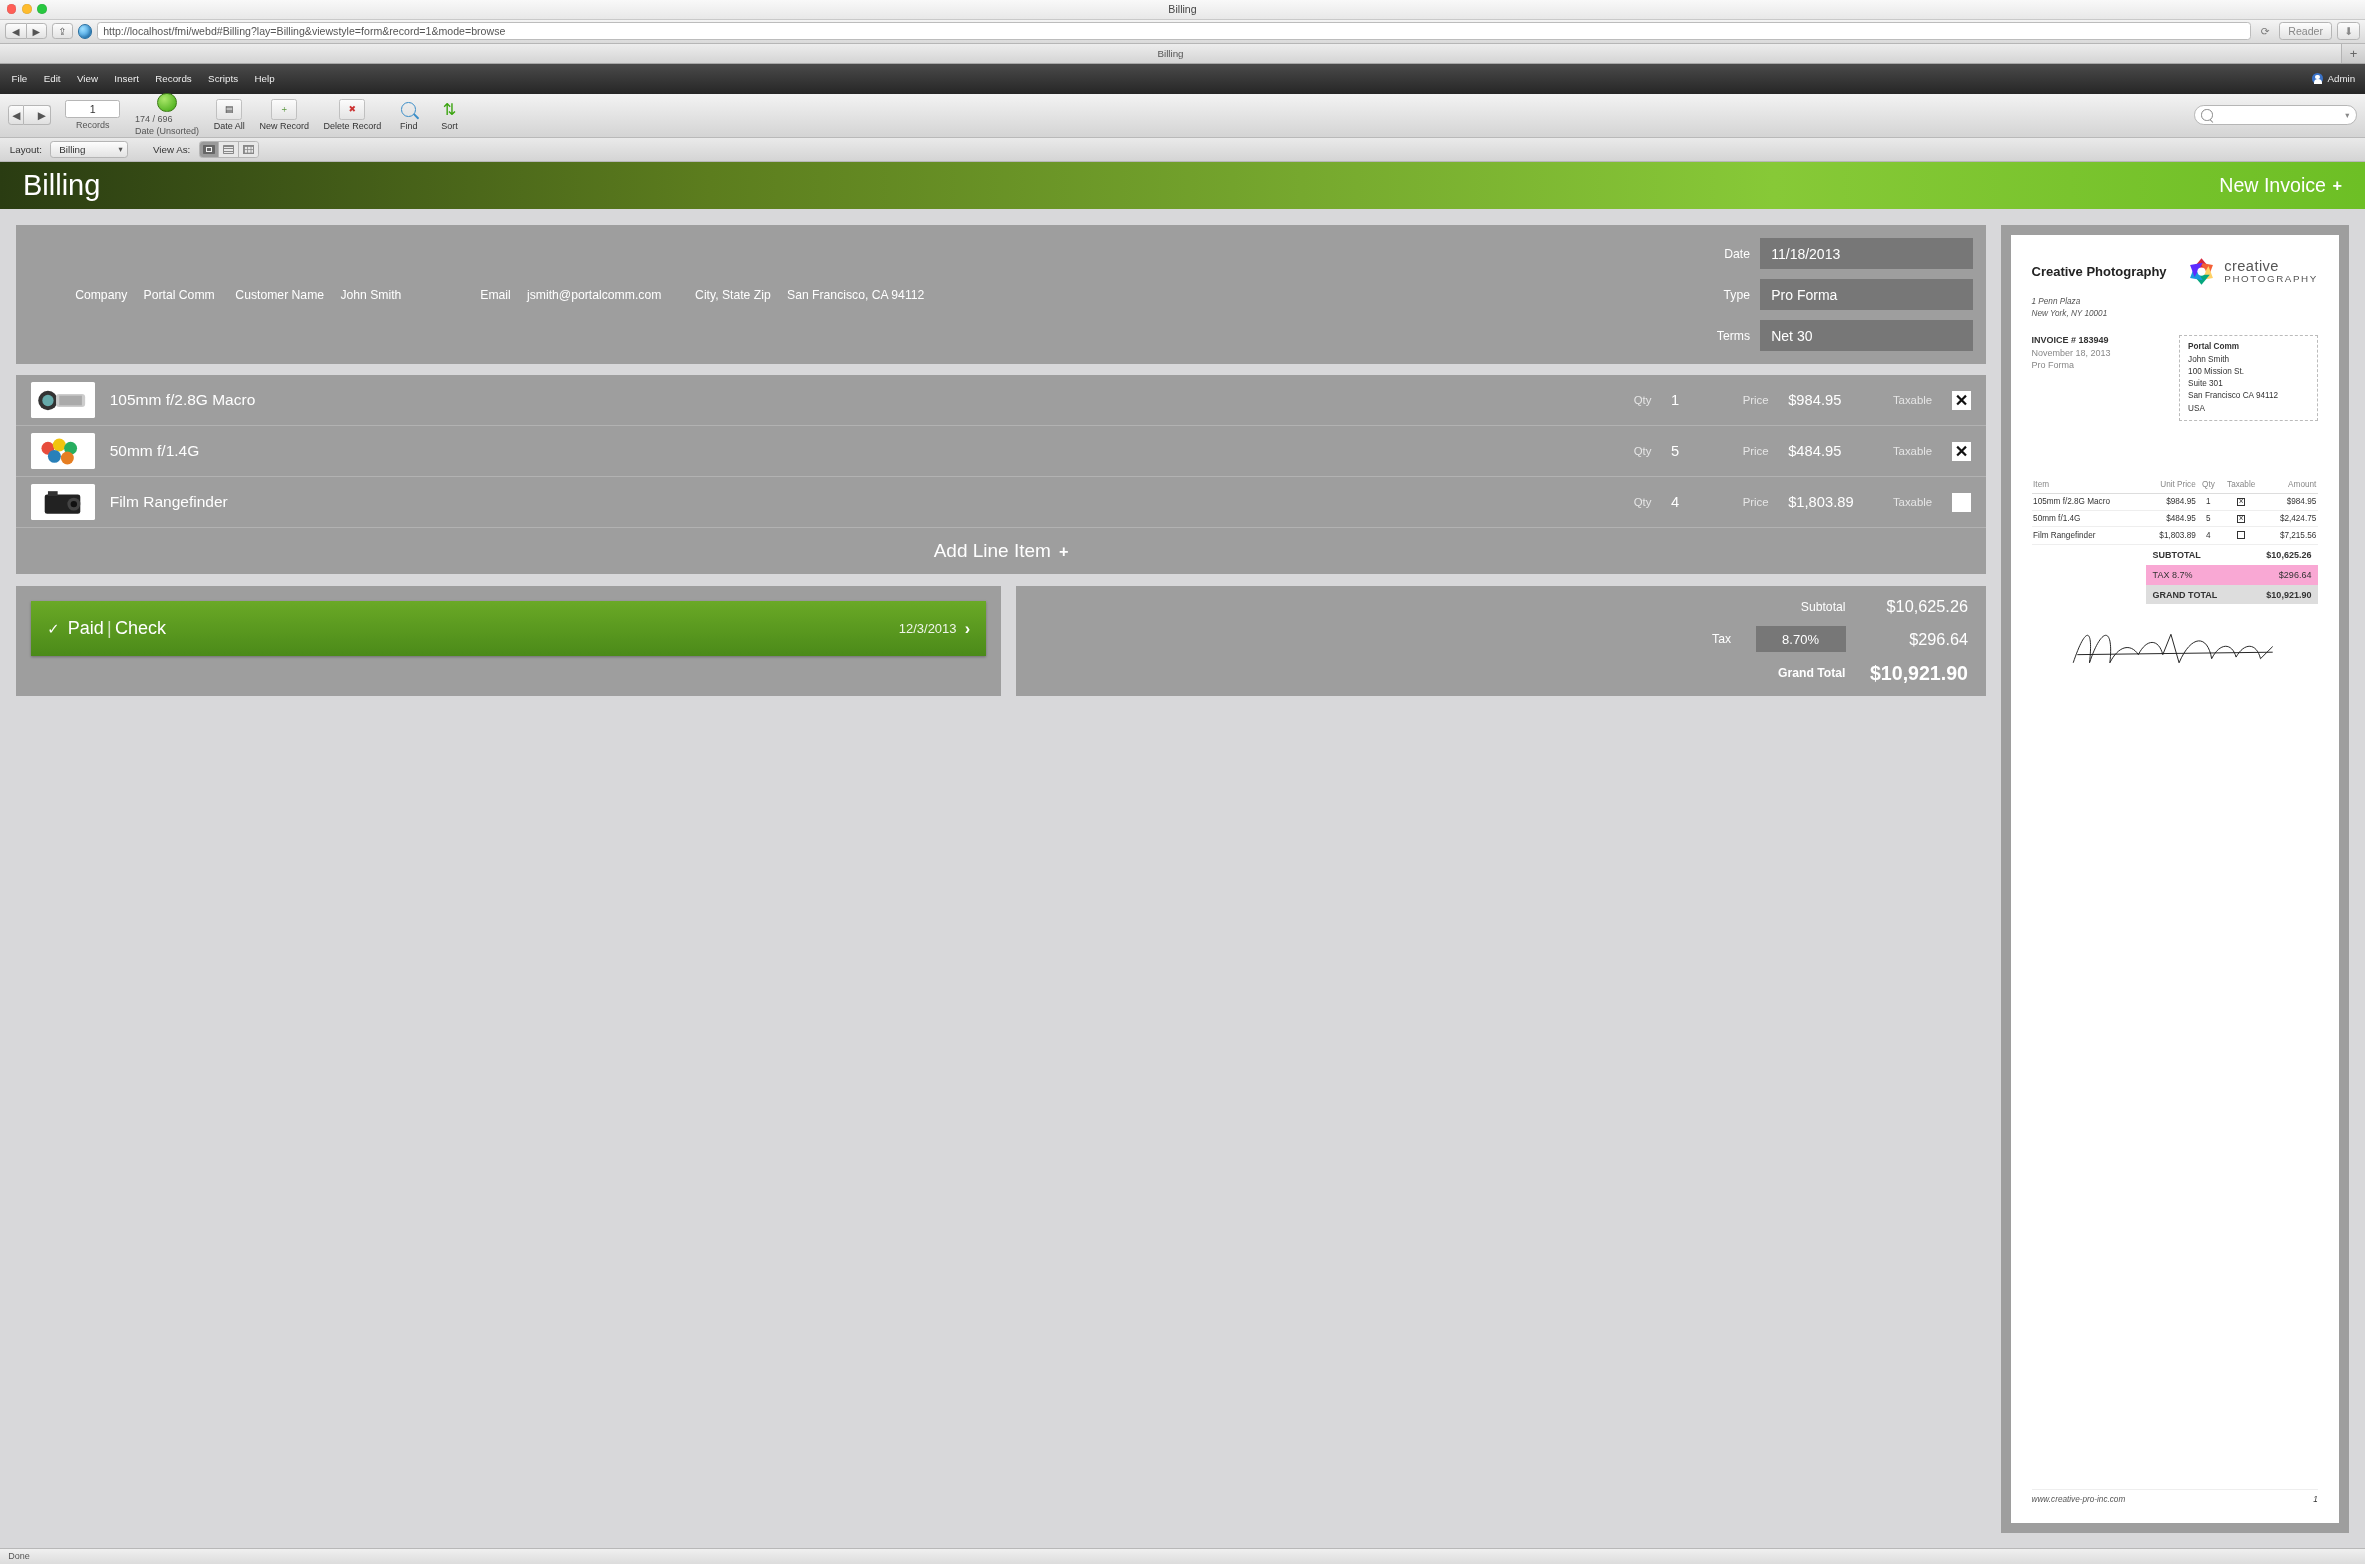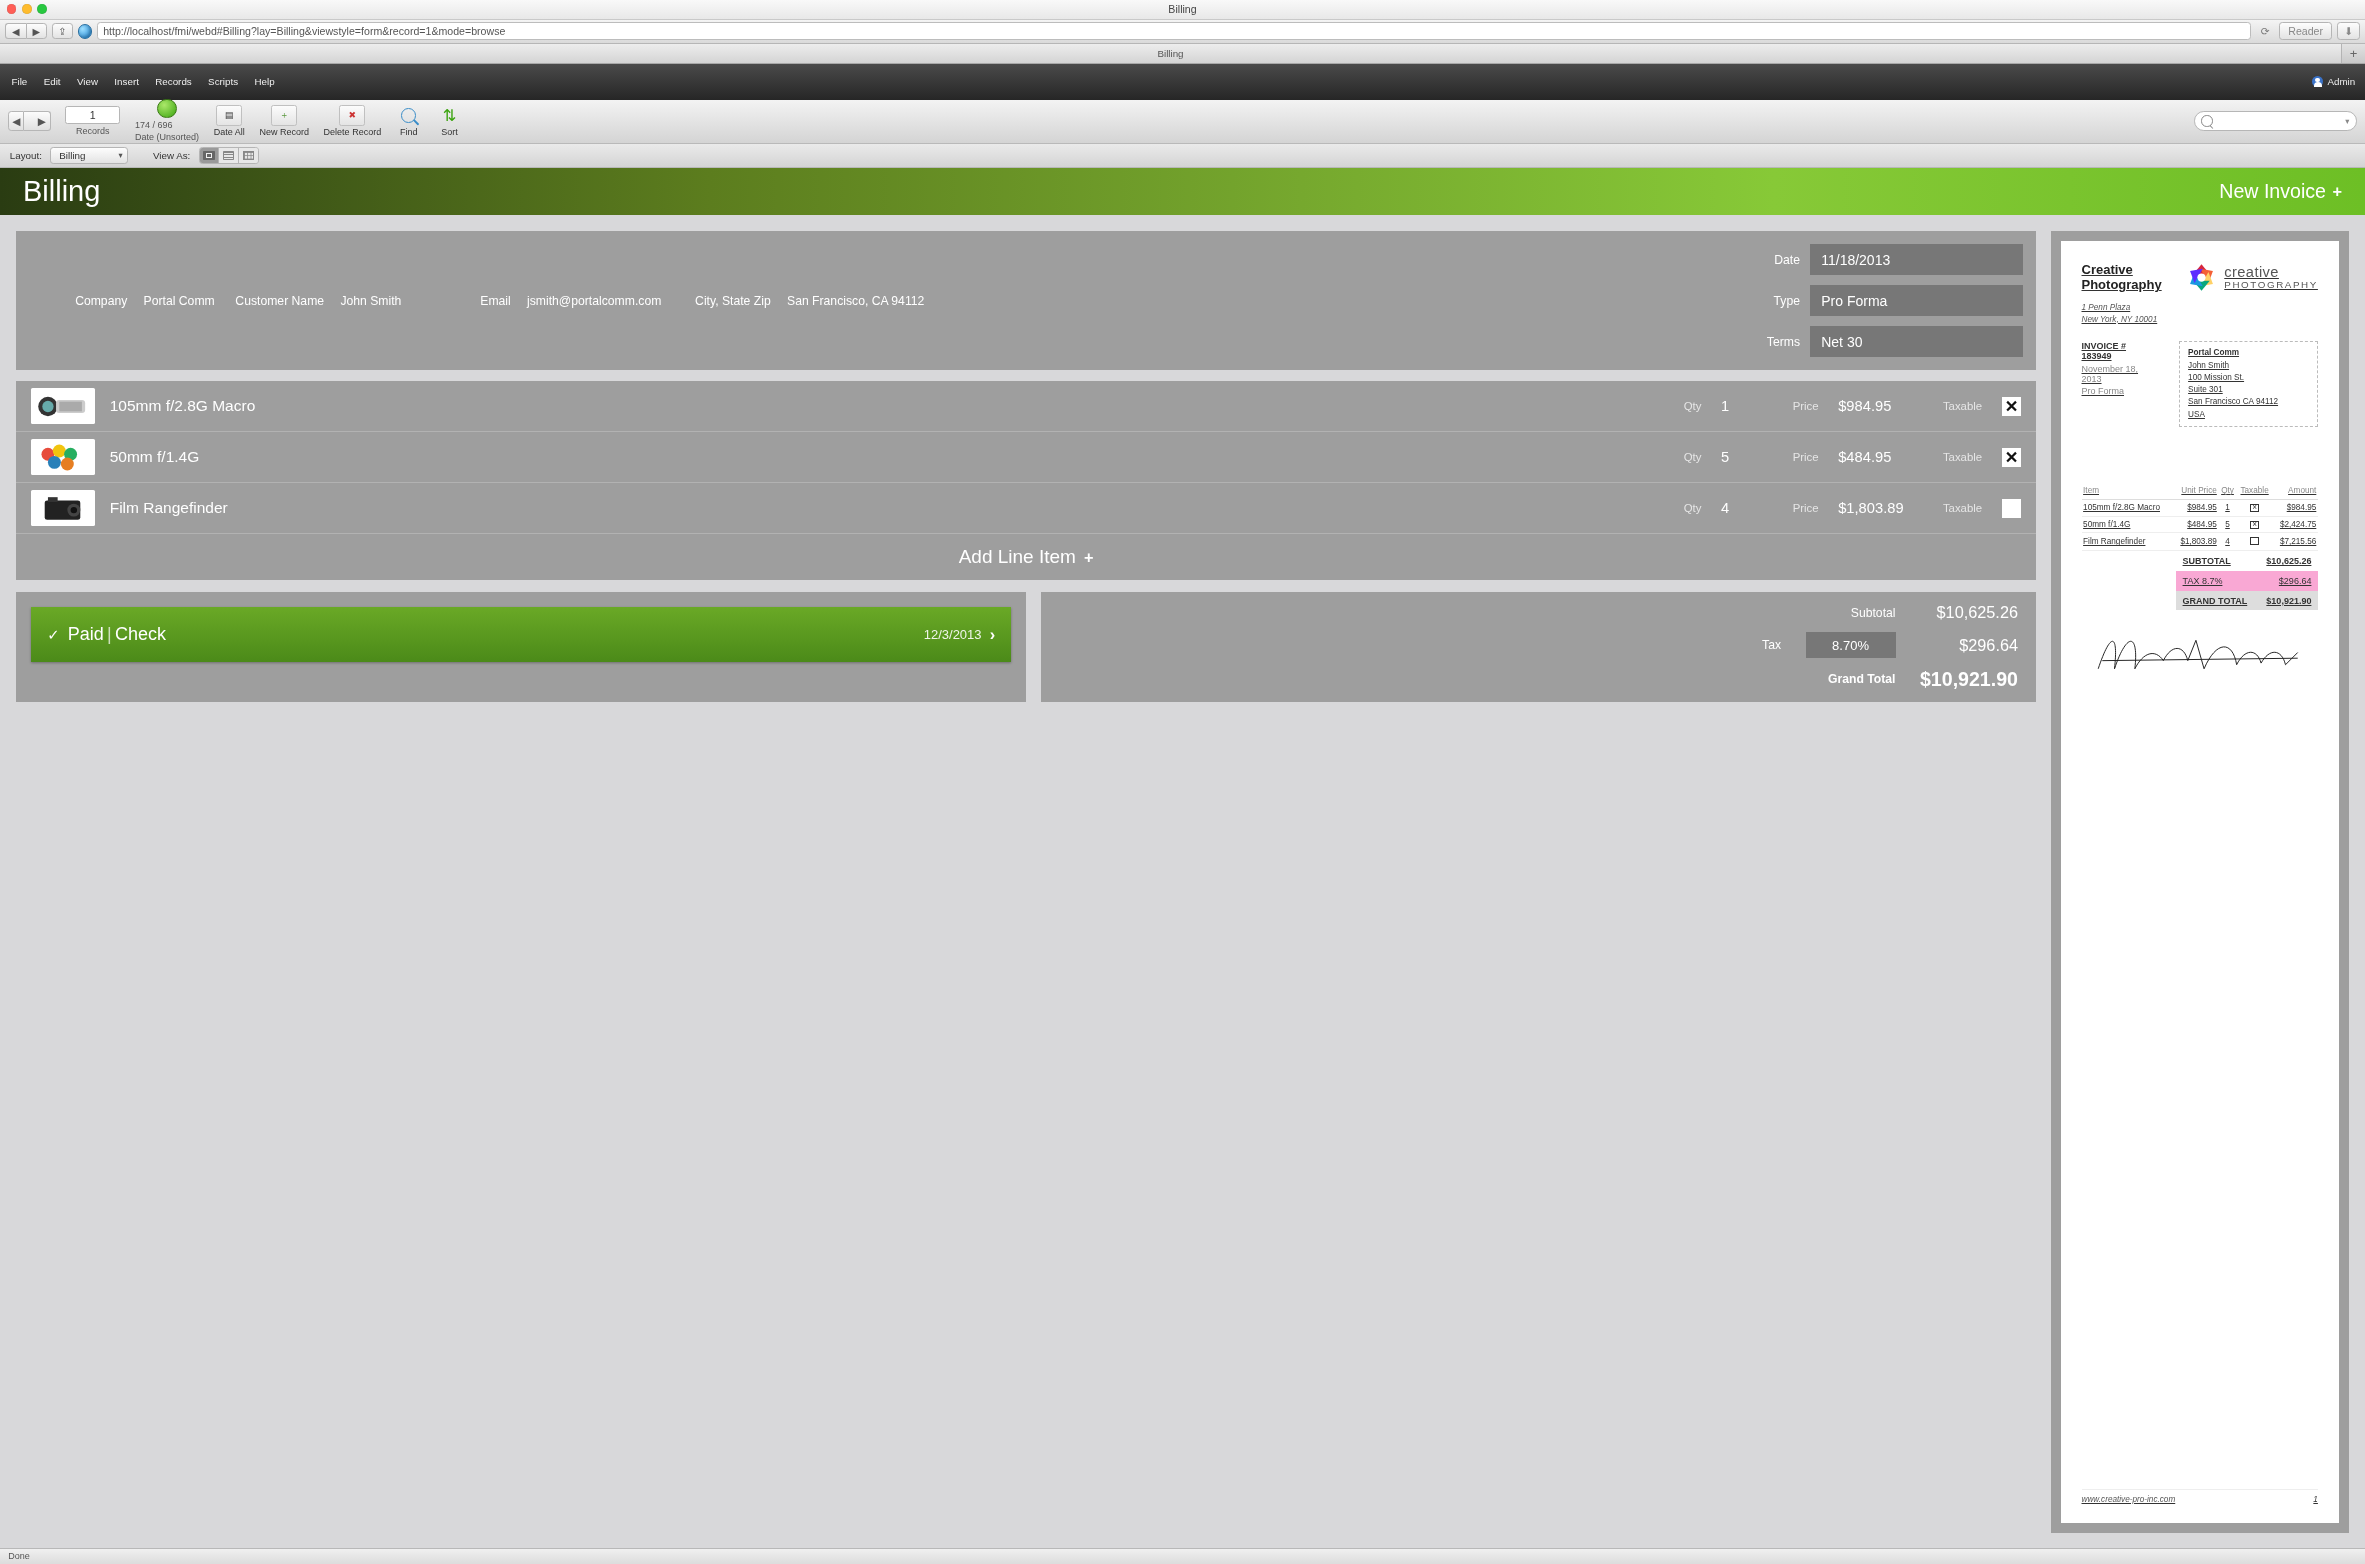--- a/index.html
+++ b/index.html
@@ -19,21 +19,21 @@
   .globe { width:14.7px; height:14.7px; border-radius:50%; background: radial-gradient(circle at 30% 30%, #9fe0ff, #1a84d6); border:0.8px solid #2a6fa0; box-shadow: inset -1.6px -1.6px 3.3px rgba(0,0,0,.25); flex-shrink:0; }
   .url { flex:1; height:18px; background:#fff; border:0.8px solid #bcbcbc; border-radius:3.3px; padding:0 4.9px; display:flex; align-items:center; color:#555; font-size:10.6px; overflow:hidden; }
   .reload { width:18px; height:18px; display:flex; align-items:center; justify-content:center; color:#777; }
   .reader-btn, .dl-btn{ height:18px; background:linear-gradient(#fdfdfd,#e3e3e3); border:0.8px solid #b5b5b5; border-radius:3.3px; display:flex; align-items:center; padding:0 8.2px; color:#888; }
   .dl-btn{width:23px;justify-content:center;}
 
   .tabbar { height:19.6px; background:linear-gradient(#e2e2e2,#c9c9c9); border-bottom:0.8px solid #a8a8a8; display:flex; align-items:stretch; }
   .tab { flex:1; display:flex; align-items:center; justify-content:center; font-size:9.8px; color:#555; background:linear-gradient(#ededed,#d4d4d4); border-right:0.8px solid #b4b4b4; position:relative; }
   .tab-add{ width:23px; display:flex; align-items:center; justify-content:center; color:#666; background:linear-gradient(#e2e2e2,#c9c9c9); font-size:13px;}
 
-  .menubar { height:36px; background:linear-gradient(#4a4a4a,#262626); display:flex; align-items:center; padding:0 3.3px; color:#eee; font-size:9.8px; }
+  .menubar { height:30px; background:linear-gradient(#4a4a4a,#262626); display:flex; align-items:center; padding:0 3.3px; color:#eee; font-size:9.8px; }
   .menubar .menu { padding:0 8.2px; cursor:default; }
   .menubar .spacer{flex:1;}
   .menubar .admin{ display:flex; align-items:center; gap:4.1px; padding-right:6.5px; color:#eee;}
   .user-icon { width:11.4px; height:11.4px; border-radius:50%; background:#3a72c8; display:inline-block; position:relative; }
   .user-icon::before{content:"";position:absolute;width:4.9px;height:4.9px;background:#fff;border-radius:50%;top:1.6px;left:3.3px;}
   .user-icon::after{content:"";position:absolute;width:8.2px;height:4.1px;background:#fff;border-radius:4.1px 4.1px 0 0;bottom:0.8px;left:1.6px;}
 
   .fm-toolbar { height:44px; background:linear-gradient(#f3f3f3,#d4d4d4); border-bottom:0.8px solid #b9b9b9; display:flex; align-items:center; padding:0 8.2px; gap:14.7px; }
   .record-nav{display:flex;align-items:center;}
   .record-nav .btn{width:16.3px;height:19.6px;background:linear-gradient(#fcfcfc,#e0e0e0);border:0.8px solid #b6b6b6;display:flex;align-items:center;justify-content:center;color:#555;}
@@ -112,21 +112,21 @@
   .paid-inner .date{font-size:13px;opacity:.9;}
   .paid-inner .chev{font-size:16.3px;font-weight:700;}
   .totals-card{flex:1;background:#9e9e9e;color:#fff;padding:11.4px 18px;display:flex;flex-direction:column;gap:9.8px;}
   .totals-card .trow{display:flex;align-items:center;justify-content:flex-end;gap:24.5px;}
   .totals-card .lbl{font-size:12.2px;}
   .totals-card .val{font-size:16.3px;min-width:98px;text-align:right;}
   .totals-card .val.big{font-size:19.6px;font-weight:600;}
   .tax-field{width:90px;height:26px;background:#777;display:flex;align-items:center;justify-content:center;font-size:13px;}
 
   
-  .preview-col{width:298px;display:flex;text-decoration:underline;}
+  .preview-col{width:348px;display:flex;}
   .preview-frame{background:#9e9e9e;padding:9.8px;flex:1;display:flex;}
   .invoice{background:#fff;flex:1;padding:19.6px 21px;color:#333;font-size:9px;display:flex;flex-direction:column;position:relative;}
   .inv-head{display:flex;justify-content:space-between;align-items:center;margin-bottom:8.2px;}
   .inv-head h3{font-size:13px;font-weight:700;color:#222;}
   .logo{display:flex;align-items:center;gap:6.5px;}
   .aperture{width:33px;height:33px;position:relative;}
   .aperture svg{width:100%;height:100%;}
   .logo-text{display:flex;flex-direction:column;line-height:1.05;font-family:Arial;}
   .logo-text .l1{font-size:14.7px;color:#555;letter-spacing:0.4px;}
   .logo-text .l2{font-size:9.8px;color:#555;letter-spacing:1.6px;}

